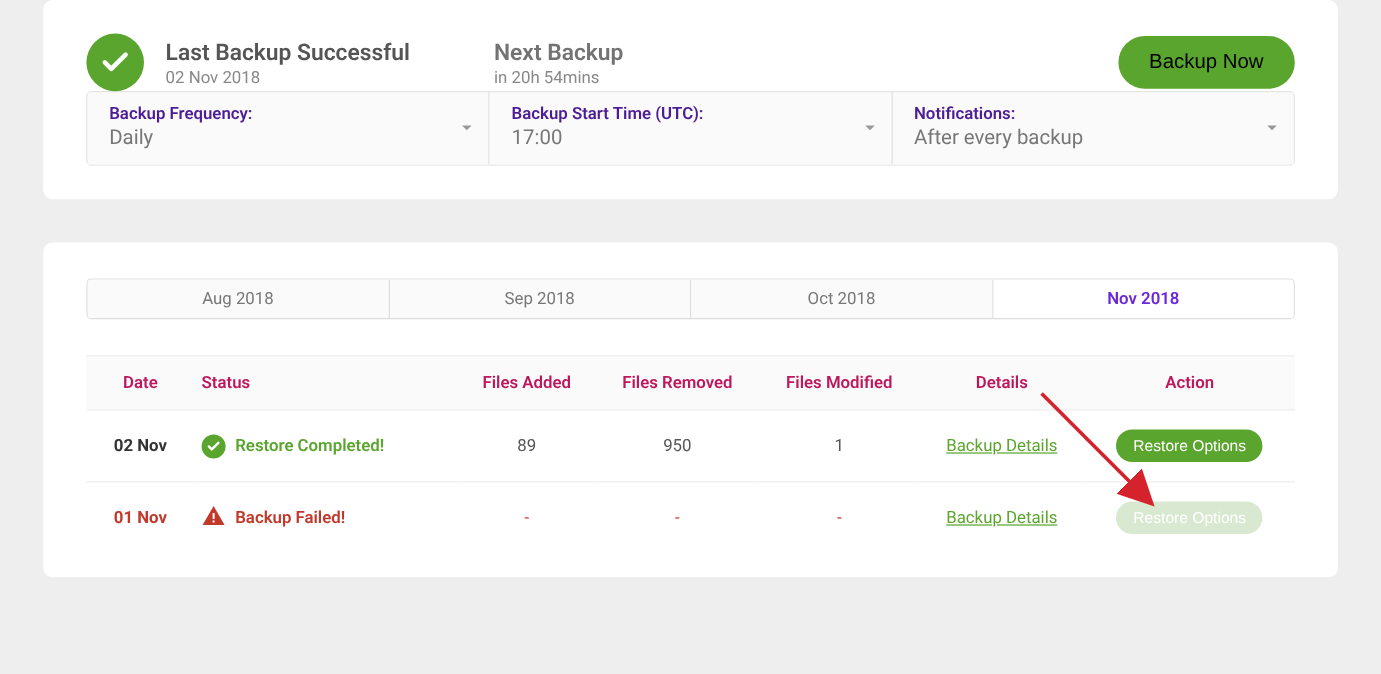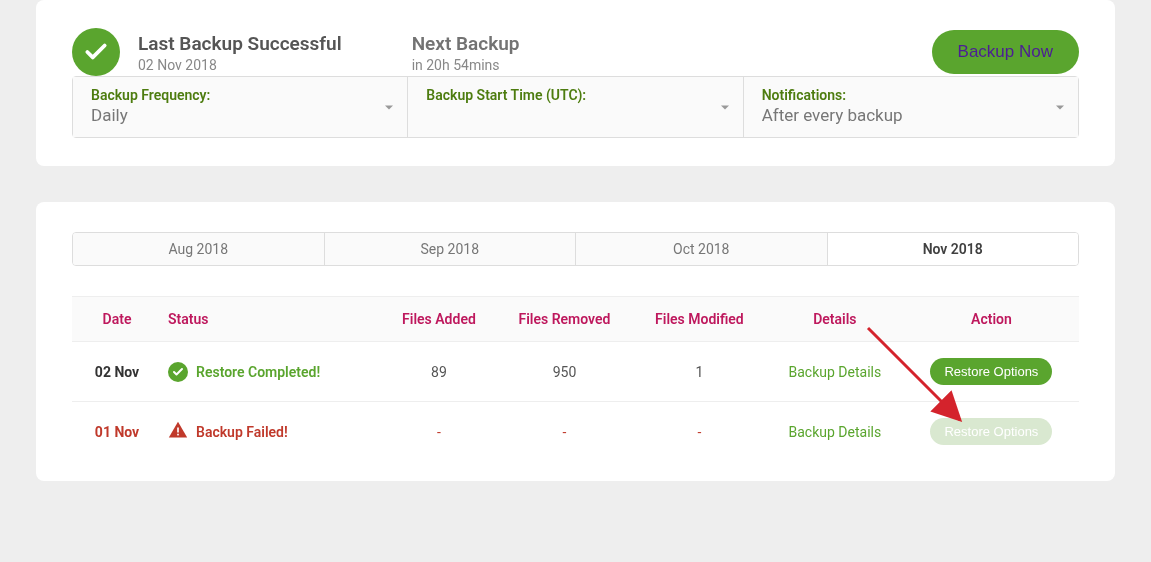--- a/index.html
+++ b/index.html
@@ -38,42 +38,42 @@
     color: #888;
     font-size: 14px;
     margin-top: 2px;
   }
   .next-block { margin-left: 70px; }
   .next-block h2 { font-size: 19px; font-weight: 600; color: #737373; }
   .next-block .sub { color: #888; font-size: 14px; margin-top: 2px; }
   .spacer { flex: 1; }
   .backup-now {
     background: #5aa52e;
-    color: #4c1d95;
+    color: #000000;
     border: none;
     border-radius: 22px;
     padding: 12px 26px;
     font-size: 17px;
     cursor: pointer;
   }
   .settings-row {
     display: flex;
     border: 1px solid #ddd;
     border-radius: 4px;
   }
   .setting {
     flex: 1;
     padding: 10px 18px 12px;
     border-right: 1px solid #ddd;
     background: #fafafa;
     position: relative;
     cursor: pointer;
   }
   .setting:last-child { border-right: none; }
-  .setting .label { font-weight: 600; color: #4d7c0f; font-size: 14px; }
+  .setting .label { font-weight: 600; color: #4c1d95; font-size: 14px; }
   .setting .value { color: #777; font-size: 17px; margin-top: 2px; }
   .setting .chev {
     position: absolute;
     right: 14px;
     top: 50%;
     transform: translateY(-50%);
     color: #999;
   }
   .chev svg { width: 8px; height: 8px; }
   
@@ -88,21 +88,21 @@
     flex: 1;
     text-align: center;
     padding: 8px 0;
     background: #fafafa;
     color: #777;
     border-right: 1px solid #ddd;
     cursor: pointer;
     font-size: 14px;
   }
   .tab:last-child { border-right: none; }
-  .tab.current { background: #fff; color: #404040; font-weight: 600; }
+  .tab.current { background: #fff; color: #6d28d9; font-weight: 600; }
   
   table { width: 100%; border-collapse: collapse; }
   th {
     text-align: center;
     color: #be185d;
     font-weight: 600;
     padding: 14px 8px;
     background: #fafafa;
     border-top: 1px solid #eee;
     border-bottom: 1px solid #eee;
@@ -123,20 +123,21 @@
   .status-cell.ok { color: #5aa52e; }
   .status-cell.fail { color: #c0392b; }
   .mini-check {
     width: 20px; height: 20px; border-radius: 50%;
     background: #5aa52e; display: flex; align-items: center; justify-content: center;
   }
   .mini-check svg { width: 12px; height: 12px; }
   .warn-tri svg { width: 20px; height: 20px; }
   .details-link {
     color: #5aa52e;
+    text-decoration: underline;
     cursor: pointer;
   }
   .restore-btn {
     background: #5aa52e;
     color: #fff;
     border: none;
     border-radius: 16px;
     padding: 6px 14px;
     font-size: 13px;
     cursor: pointer;
@@ -179,20 +180,21 @@
   <div class="settings-row">
     <div class="setting">
       <div class="label">Backup Frequency:</div>
       <div class="value">Daily</div>
       <span class="chev"><svg viewBox="0 0 10 10">
               <path fill="#999" d="M0 2l5 5 5-5z"></path>
             </svg></span>
     </div>
     <div class="setting">
       <div class="label">Backup Start Time (UTC):</div>
+      <div class="value">17:00</div>
       <span class="chev"><svg viewBox="0 0 10 10">
               <path fill="#999" d="M0 2l5 5 5-5z"></path>
             </svg></span>
     </div>
     <div class="setting">
       <div class="label">Notifications:</div>
       <div class="value">After every backup</div>
       <span class="chev"><svg viewBox="0 0 10 10">
               <path fill="#999" d="M0 2l5 5 5-5z"></path>
             </svg></span>

